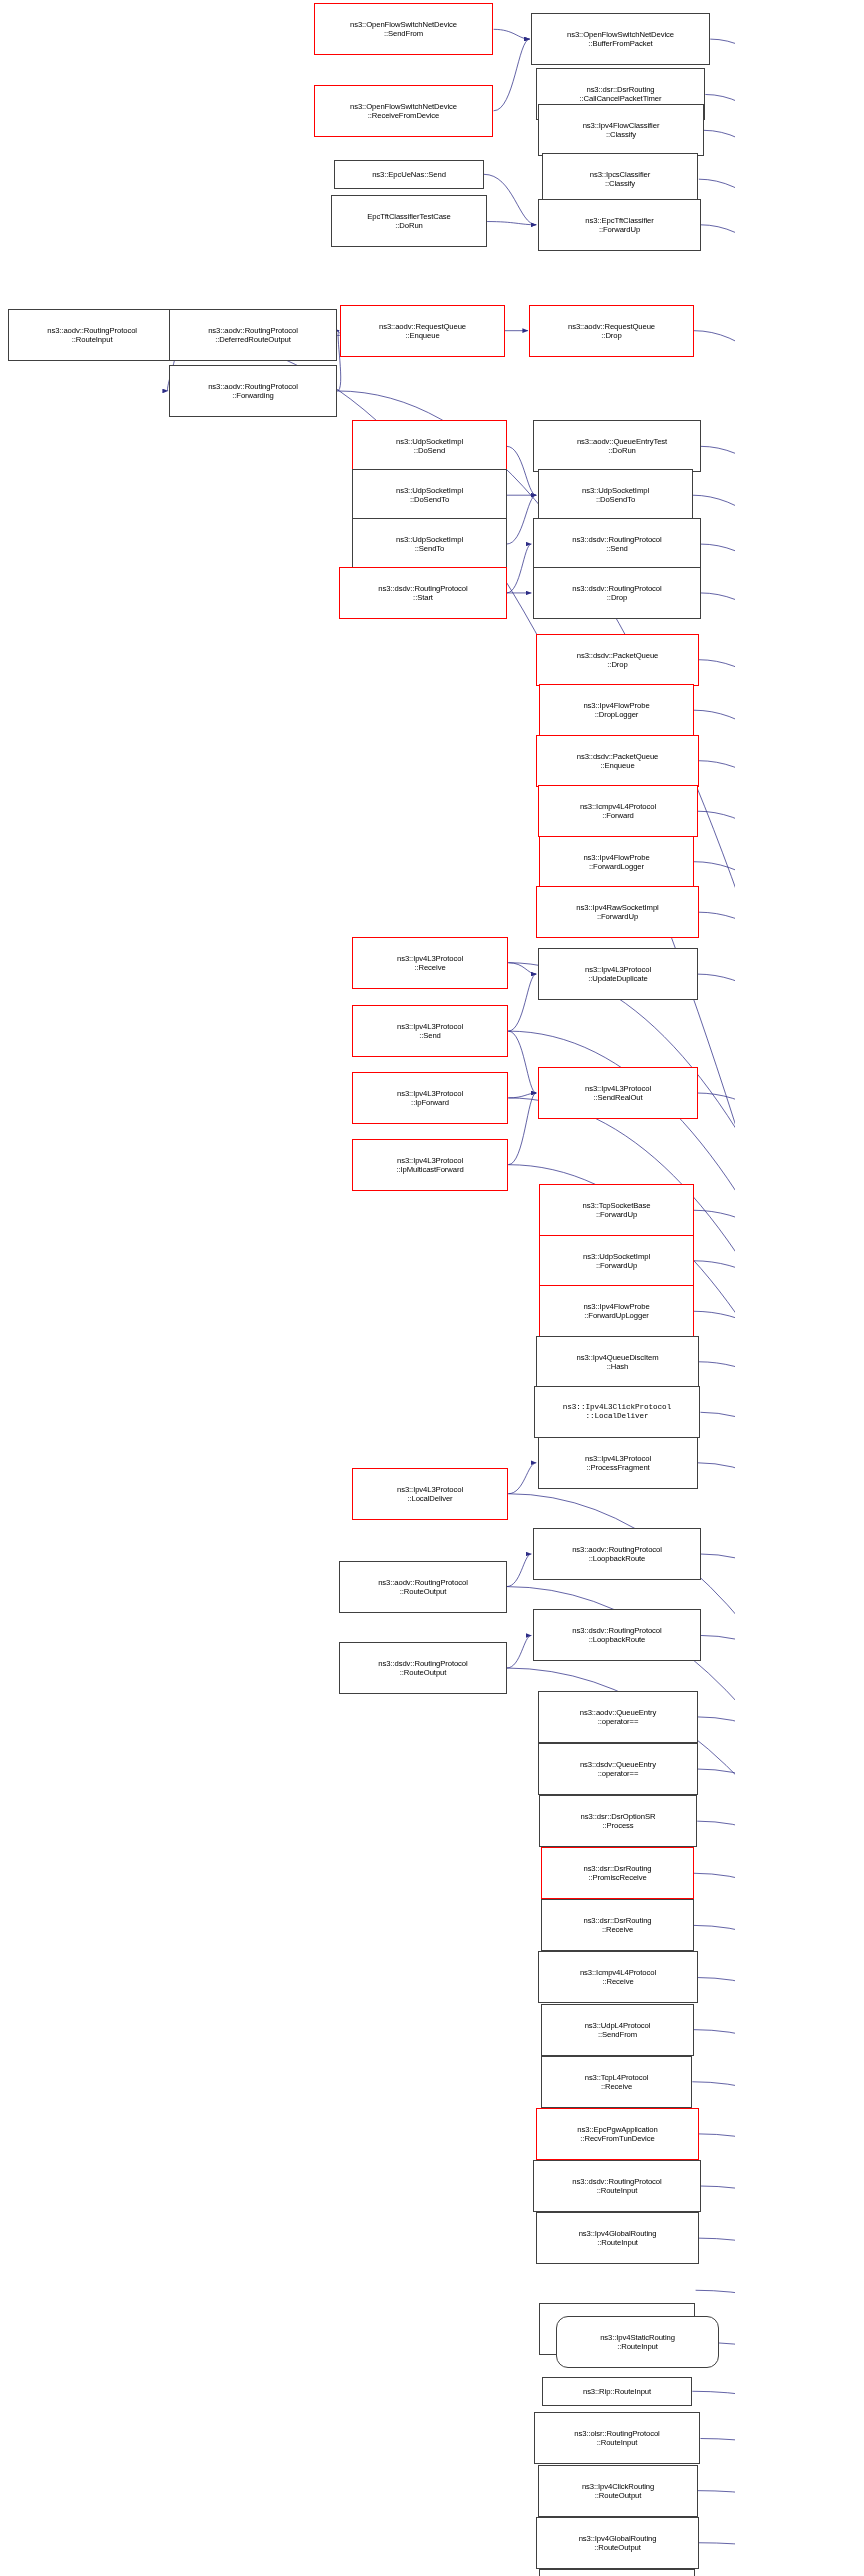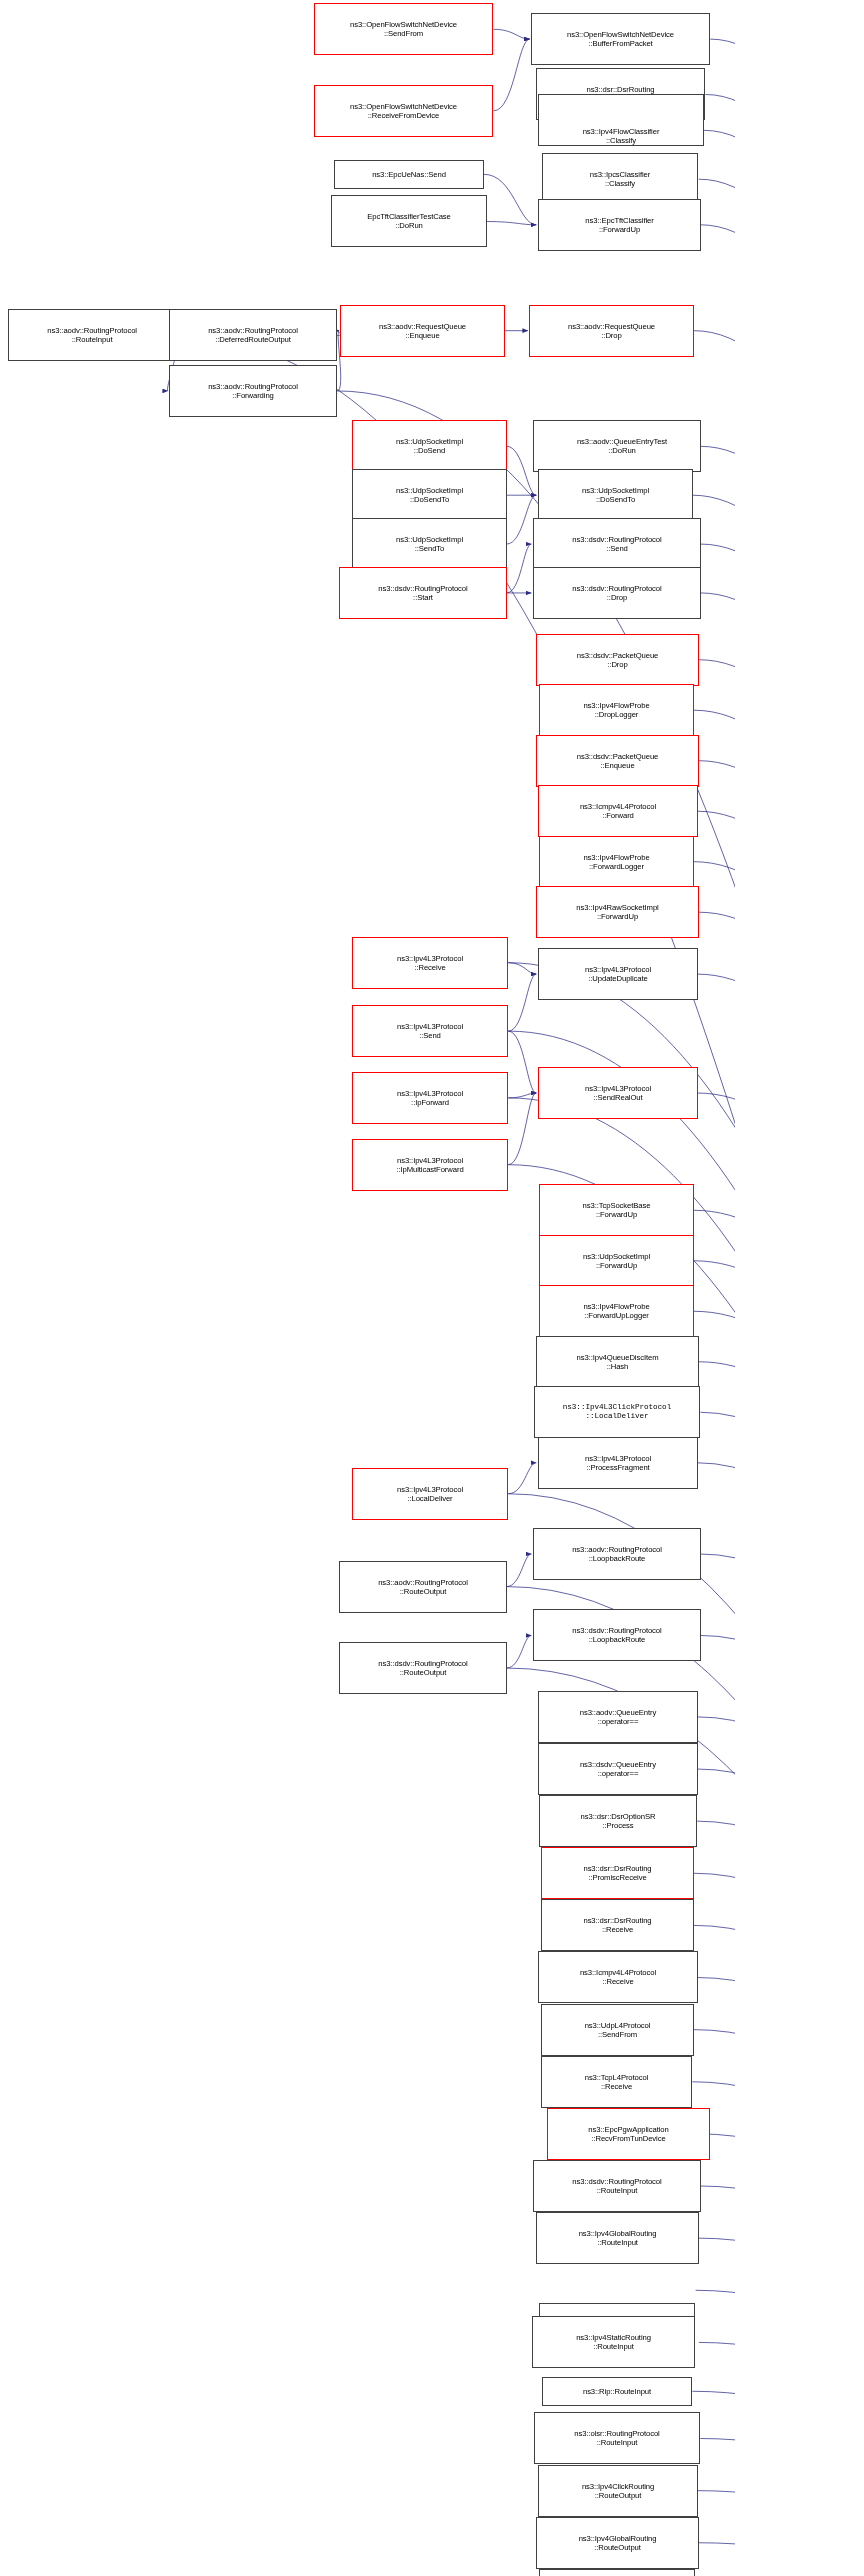--- a/index.html
+++ b/index.html
@@ -142,21 +142,21 @@
   </svg>
   <div id="node-layer">
       <div class="node red" style="left: 314px; top: 3.3px; width: 179px; height: 52px;"><span>ns3::OpenFlowSwitchNetDevice
 ::SendFrom</span></div>
       <div class="node red" style="left: 314px; top: 85px; width: 179px; height: 52px;"><span>ns3::OpenFlowSwitchNetDevice
 ::ReceiveFromDevice</span></div>
       <div class="node" style="left: 531px; top: 13px; width: 179px; height: 52px;"><span>ns3::OpenFlowSwitchNetDevice
 ::BufferFromPacket</span></div>
       <div class="node" style="left: 536px; top: 68px; width: 169px; height: 52px;"><span>ns3::dsr::DsrRouting
 ::CallCancelPacketTimer</span></div>
-      <div class="node" style="left: 538px; top: 94px; width: 166px; height: 52px; align-items: flex-end;"><span>ns3::Ipv4FlowClassifier
+      <div class="node" style="left: 538px; top: 104px; width: 166px; height: 52px;"><span>ns3::Ipv4FlowClassifier
 ::Classify</span></div>
       <div class="node" style="left: 542px; top: 153px; width: 156px; height: 52px;"><span>ns3::IpcsClassifier
 ::Classify</span></div>
       <div class="node" style="left: 334px; top: 160px; width: 150px; height: 29px;"><span>ns3::EpcUeNas::Send</span></div>
       <div class="node" style="left: 331px; top: 195px; width: 156px; height: 52px;"><span>EpcTftClassifierTestCase
 ::DoRun</span></div>
       <div class="node" style="left: 538px; top: 199px; width: 163px; height: 52px;"><span>ns3::EpcTftClassifier
 ::ForwardUp</span></div>
       <div class="node" style="left: 8.1px; top: 309px; width: 168px; height: 52px;"><span>ns3::aodv::RoutingProtocol
 ::RouteInput</span></div>
@@ -239,29 +239,29 @@
       <div class="node red" style="left: 541px; top: 1847px; width: 153px; height: 52px;"><span>ns3::dsr::DsrRouting
 ::PromiscReceive</span></div>
       <div class="node" style="left: 541px; top: 1899px; width: 153px; height: 52px;"><span>ns3::dsr::DsrRouting
 ::Receive</span></div>
       <div class="node" style="left: 538px; top: 1951px; width: 160px; height: 52px;"><span>ns3::Icmpv4L4Protocol
 ::Receive</span></div>
       <div class="node" style="left: 541px; top: 2004px; width: 153px; height: 52px;"><span>ns3::UdpL4Protocol
 ::SendFrom</span></div>
       <div class="node" style="left: 541px; top: 2056px; width: 151px; height: 52px;"><span>ns3::TcpL4Protocol
 ::Receive</span></div>
-      <div class="node red" style="left: 536px; top: 2108px; width: 163px; height: 52px; margin-left: 11px;"><span>ns3::EpcPgwApplication
+      <div class="node red" style="left: 536px; top: 2108px; width: 163px; height: 52px;"><span>ns3::EpcPgwApplication
 ::RecvFromTunDevice</span></div>
       <div class="node" style="left: 533px; top: 2160px; width: 168px; height: 52px;"><span>ns3::dsdv::RoutingProtocol
 ::RouteInput</span></div>
       <div class="node" style="left: 536px; top: 2212px; width: 163px; height: 52px;"><span>ns3::Ipv4GlobalRouting
 ::RouteInput</span></div>
       <div class="node" style="left: 539px; top: 2264px; width: 156px; height: 52px; margin-top: 39px;"><span>ns3::Ipv4ListRouting
 ::RouteInput</span></div>
-      <div class="node" style="left: 532px; top: 2316px; width: 163px; height: 52px;"><span>ns3::Ipv4StaticRouting
+      <div class="node" style="left: 556px; top: 2316px; width: 163px; height: 52px; border-radius: 12px;"><span>ns3::Ipv4StaticRouting
 ::RouteInput</span></div>
       <div class="node" style="left: 542px; top: 2377px; width: 150px; height: 29px;"><span>ns3::Rip::RouteInput</span></div>
       <div class="node" style="left: 534px; top: 2412px; width: 166px; height: 52px;"><span>ns3::olsr::RoutingProtocol
 ::RouteInput</span></div>
       <div class="node" style="left: 538px; top: 2465px; width: 160px; height: 52px;"><span>ns3::Ipv4ClickRouting
 ::RouteOutput</span></div>
       <div class="node" style="left: 536px; top: 2517px; width: 163px; height: 52px;"><span>ns3::Ipv4GlobalRouting
 ::RouteOutput</span></div>
       <div class="node" style="left: 539px; top: 2569px; width: 156px; height: 52px;"></div>
     </div>

